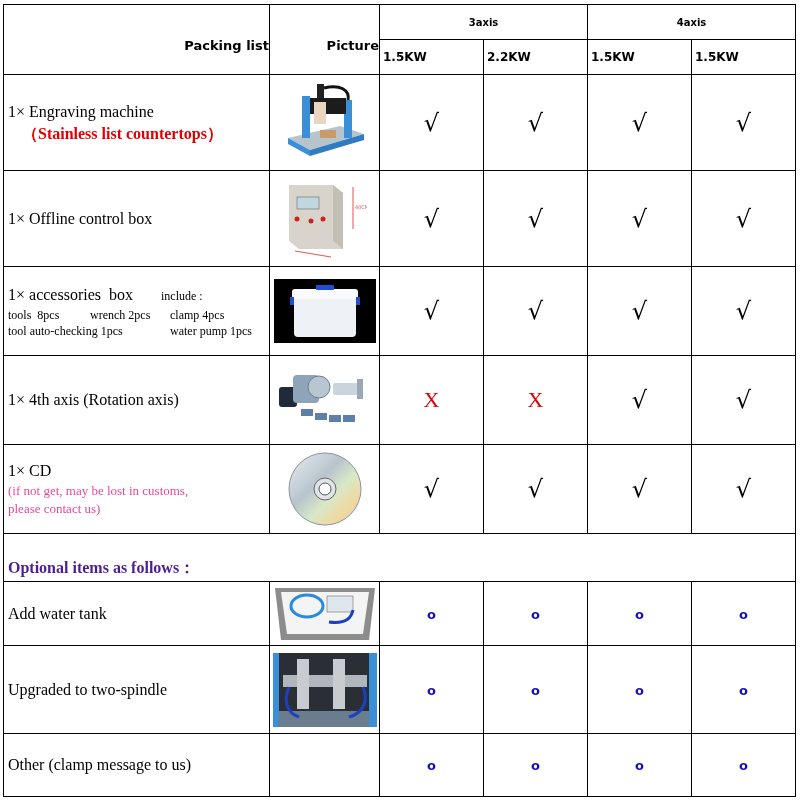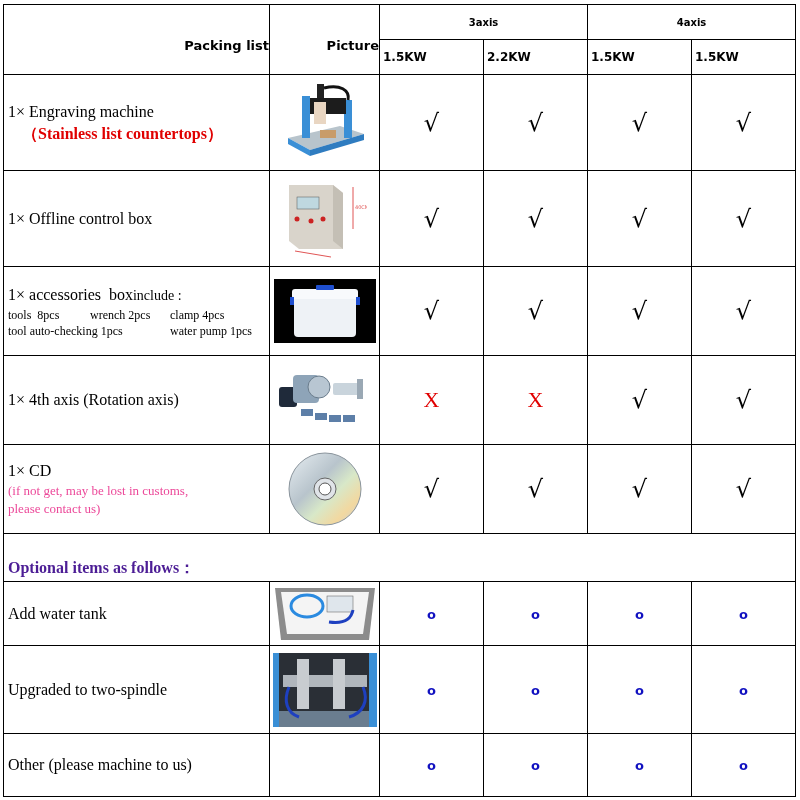--- a/index.html
+++ b/index.html
@@ -94,21 +94,21 @@
     <td class="mark"><span class="check">√</span></td>
     <td class="mark"><span class="check">√</span></td>
     <td class="mark"><span class="check">√</span></td>
     <td class="mark"><span class="check">√</span></td>
   </tr>
 
   <tr style="height:89px">
     <td class="item">
       <div style="display:flex;align-items:baseline;">
         <span style="white-space:pre;">1× accessories  box</span>
-        <span style="font-size:14px;">include :</span>
+        <span style="font-size:12px;margin-left:28px;">include :</span>
       </div>
       <div class="acc-line">
         <span style="width:82px;white-space:pre;">tools  8pcs</span>
         <span style="width:80px;">wrench 2pcs</span>
         <span>clamp 4pcs</span>
       </div>
       <div class="acc-line">
         <span style="width:162px;">tool auto-checking 1pcs</span>
         <span>water pump 1pcs</span>
       </div>
@@ -221,21 +221,21 @@
       </svg>
     </td>
     <td class="mark"><span class="opt">o</span></td>
     <td class="mark"><span class="opt">o</span></td>
     <td class="mark"><span class="opt">o</span></td>
     <td class="mark"><span class="opt">o</span></td>
   </tr>
 
   <tr style="height:63px">
     <td class="item">
-      <span>Other (please machine to us)</span>
+      <span>Other (clamp message to us)</span>
     </td>
     <td class="pic"></td>
     <td class="mark"><span class="opt">o</span></td>
     <td class="mark"><span class="opt">o</span></td>
     <td class="mark"><span class="opt">o</span></td>
     <td class="mark"><span class="opt">o</span></td>
   </tr>
 </tbody>
   </table>
 

